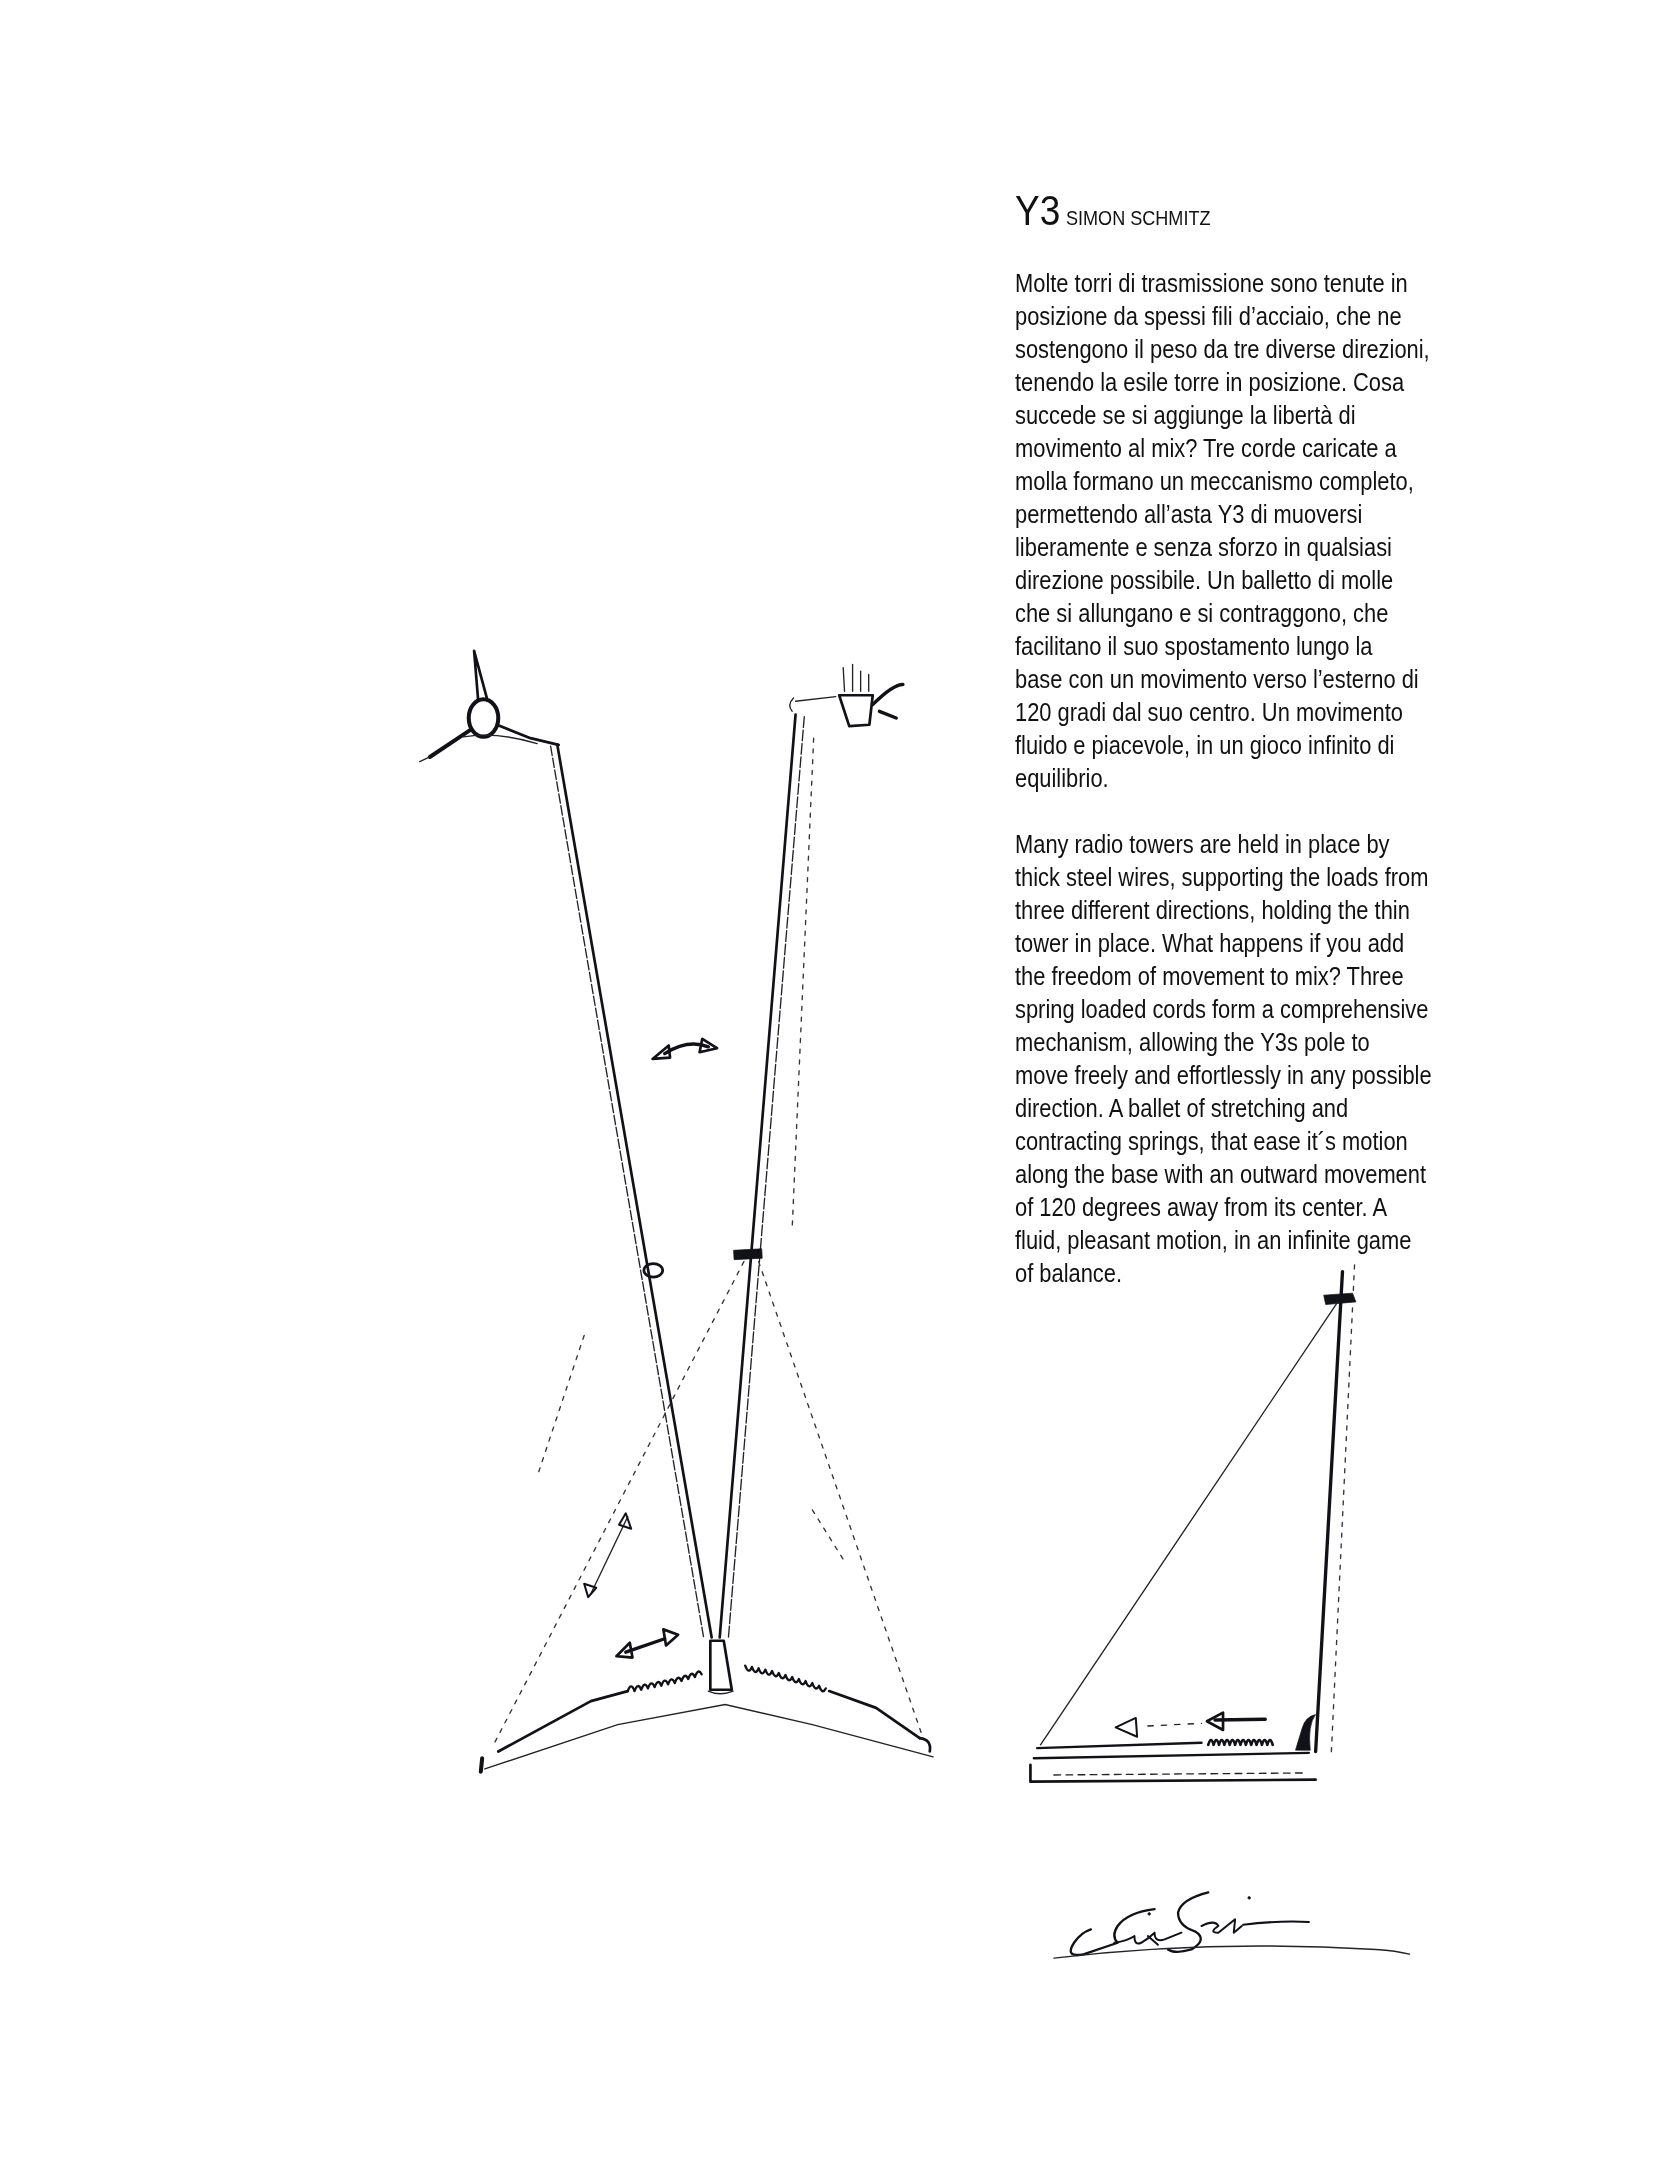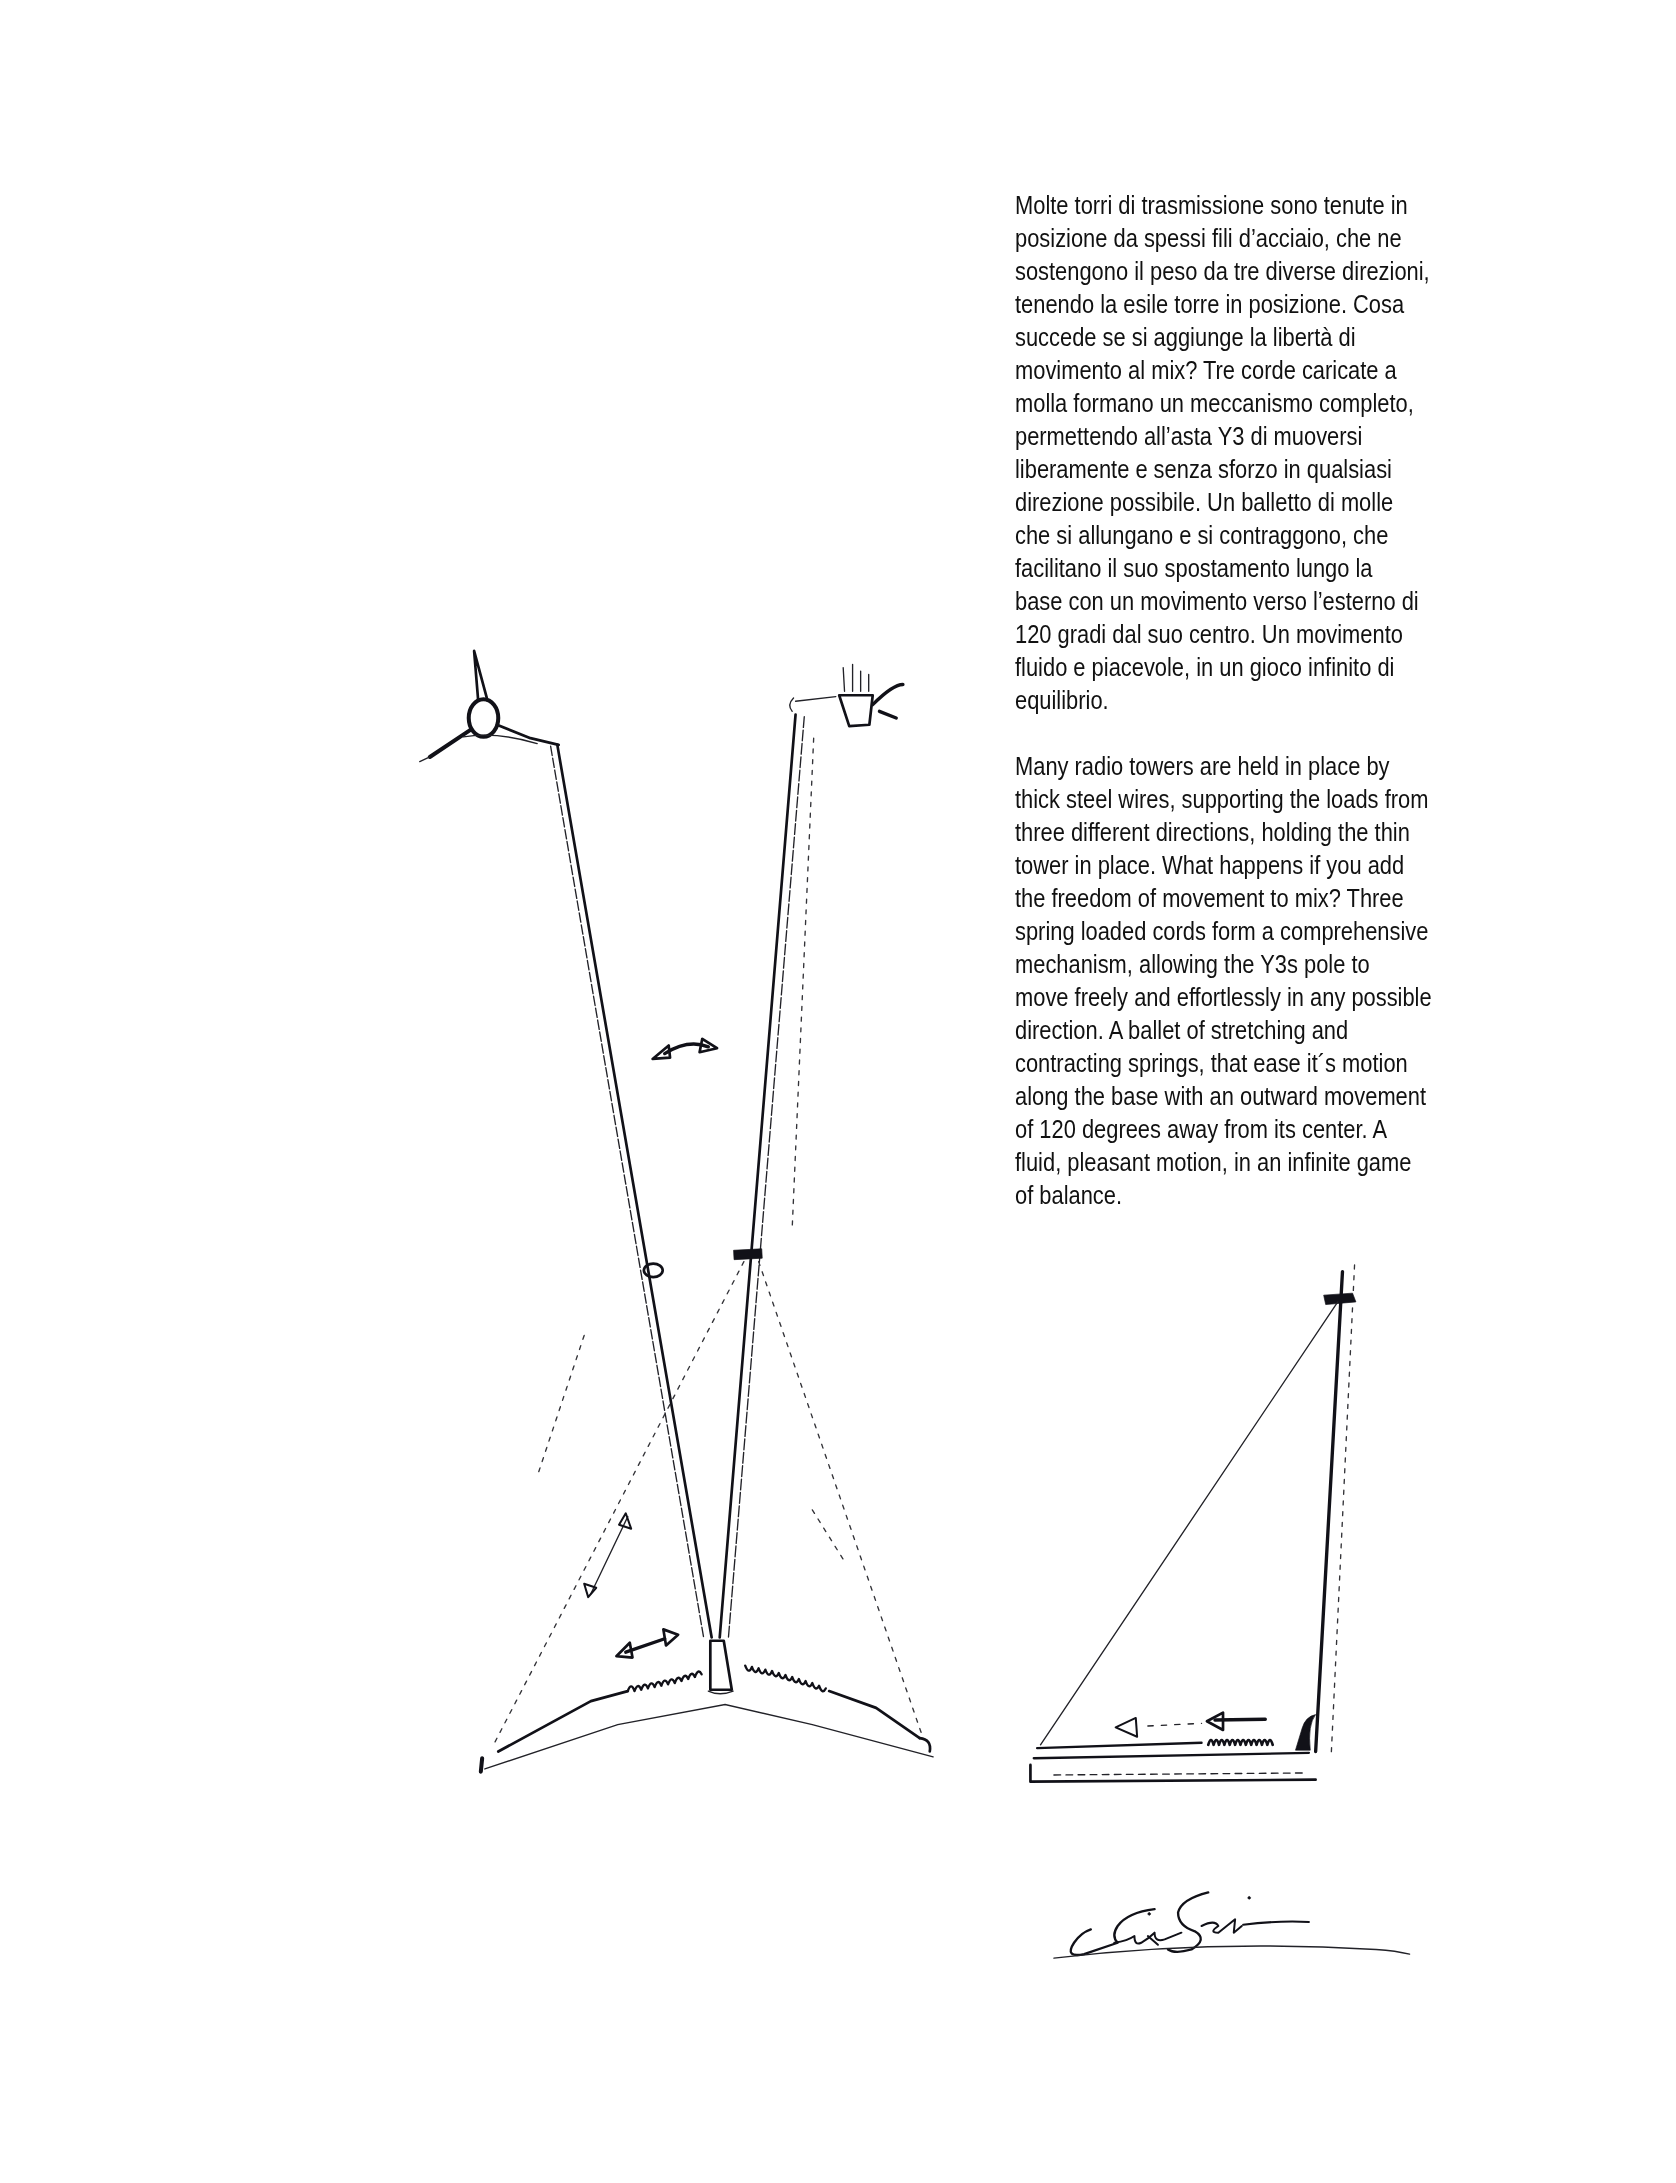--- a/index.html
+++ b/index.html
@@ -142,20 +142,24 @@
       <path class="ink" stroke-width="3.5" d="M1800 2820 Q1760 2830 1755 2850 Q1755 2870 1780 2878 Q1800 2890 1775 2905 Q1750 2912 1740 2905"></path>
       <path class="ink" stroke-width="3" d="M1790 2870 Q1810 2860 1815 2870 Q1800 2880 1815 2880 L1840 2860 L1838 2880 L1850 2870"></path>
       <path class="ink" stroke-width="3" d="M1852 2868 Q1900 2862 1950 2864"></path>
       <path class="ink-fill" d="M1861 2826 a2 2 0 1 0 0.1 0"></path>
       <path class="ink-fill" d="M1712 2850 a2 2 0 1 0 0.1 0"></path>
       <path class="ink-thin" d="M1570 2918 Q1800 2890 2050 2905 Q2080 2907 2100 2912" stroke-width="2.5"></path>
     </g>
   </svg>
 
   <div class="text-col">
+    <div class="title-row">
+      <span class="title-code">Y3</span>
+      <span class="title-author">SIMON SCHMITZ</span>
+    </div>
 
     <p class="para para-it">
       <span class="line">Molte torri di trasmissione sono tenute in</span>
       <span class="line">posizione da spessi fili d’acciaio, che ne</span>
       <span class="line">sostengono il peso da tre diverse direzioni,</span>
       <span class="line">tenendo la esile torre in posizione. Cosa</span>
       <span class="line">succede se si aggiunge la libertà di</span>
       <span class="line">movimento al mix? Tre corde caricate a</span>
       <span class="line">molla formano un meccanismo completo,</span>
       <span class="line">permettendo all’asta Y3 di muoversi</span>

